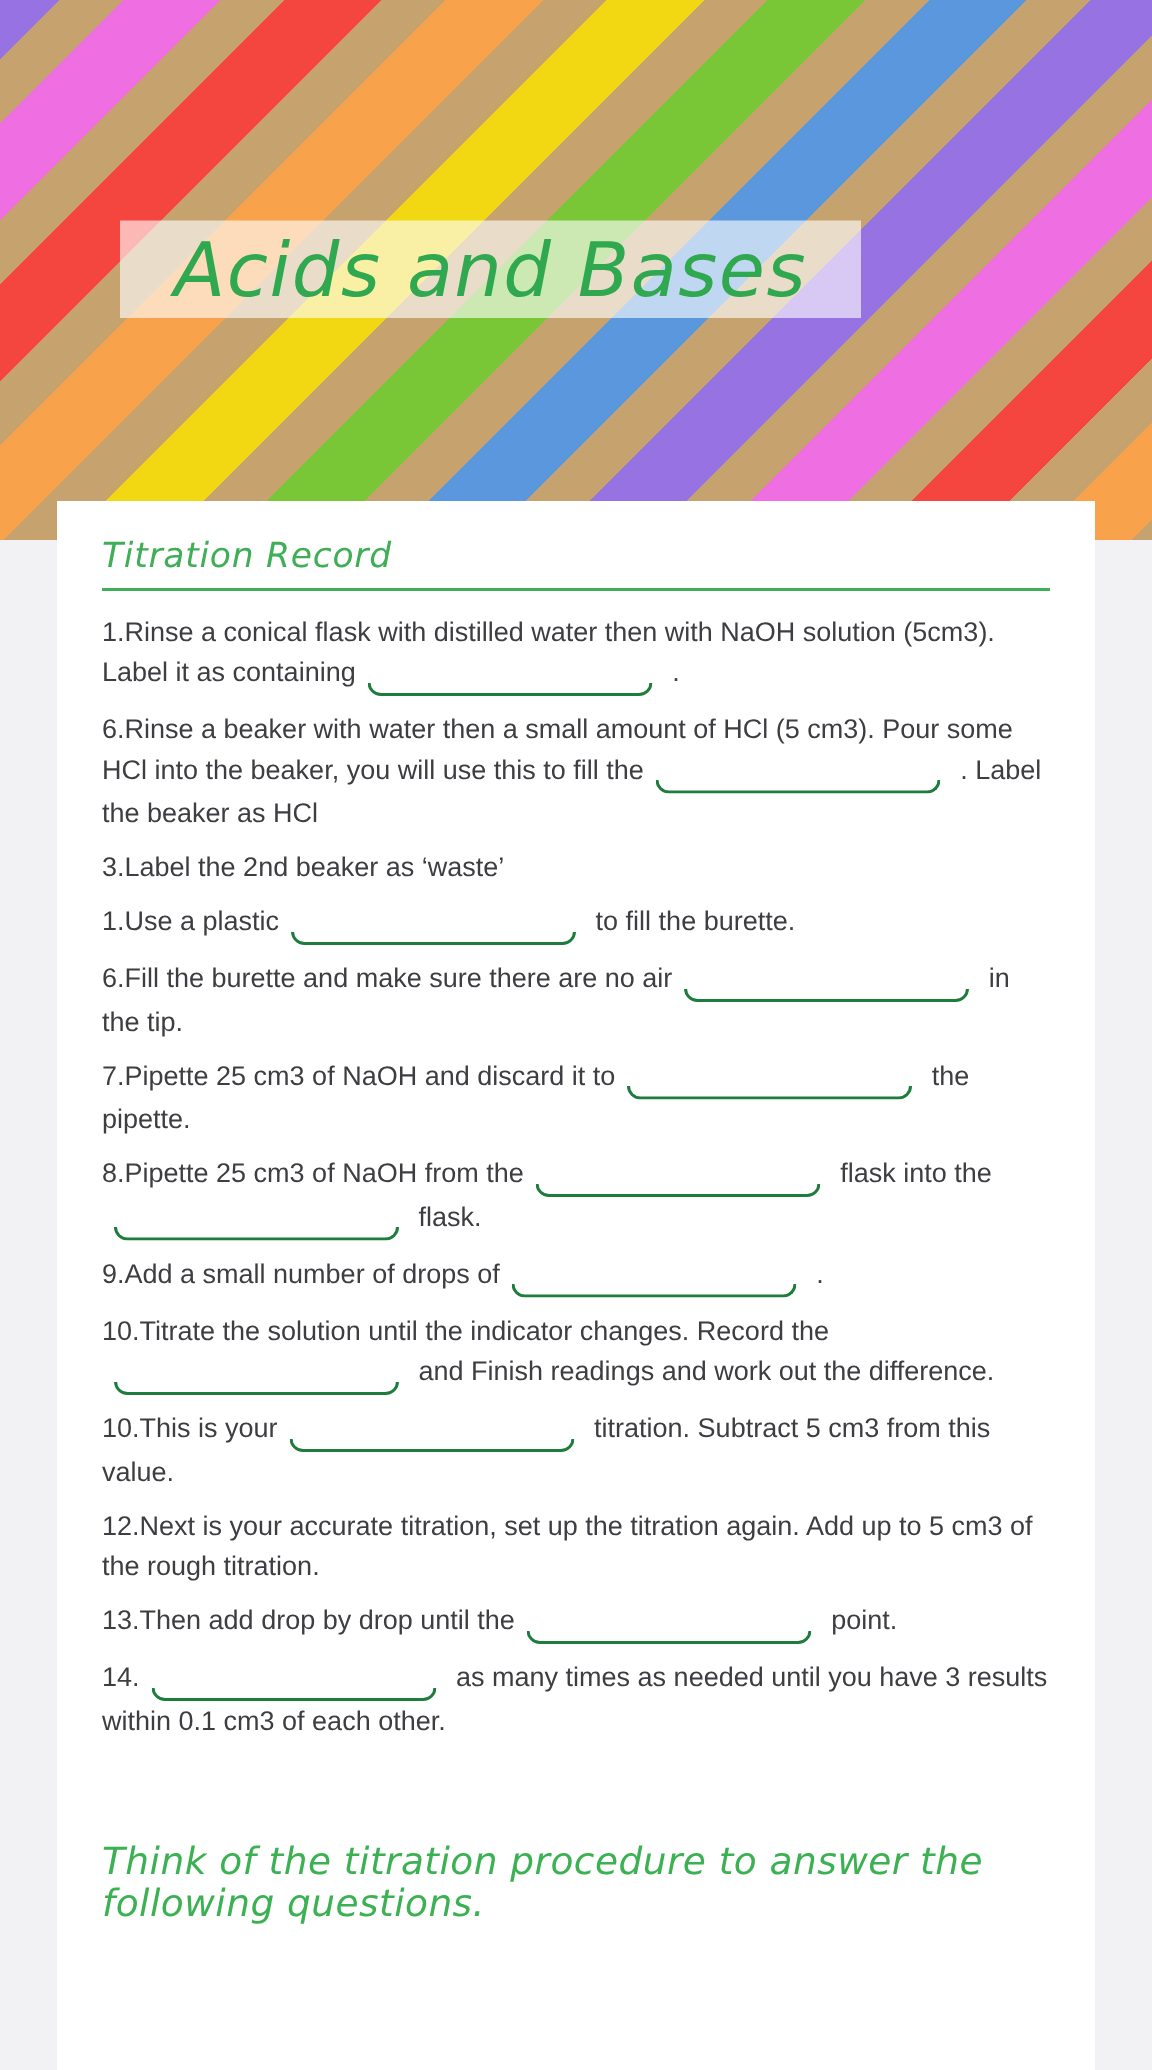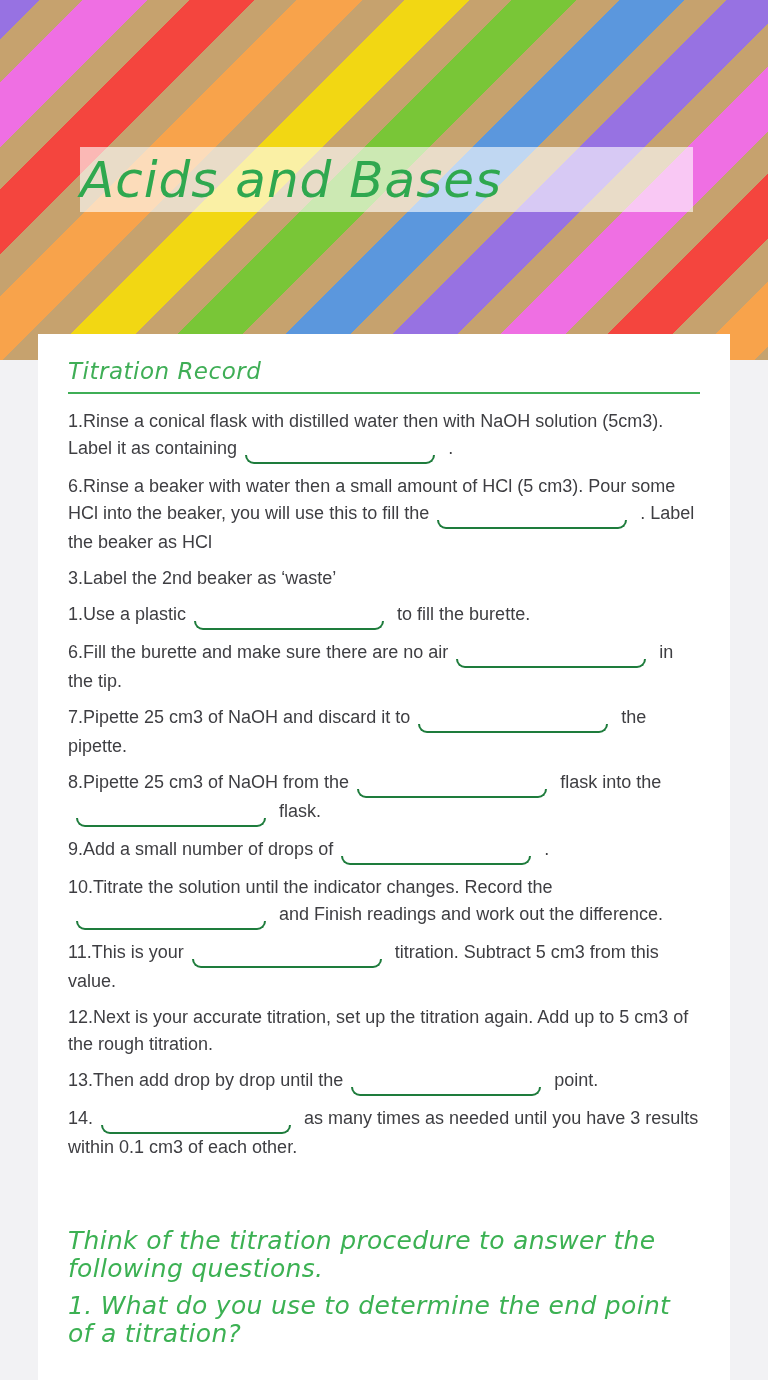--- a/index.html
+++ b/index.html
@@ -38,26 +38,26 @@
       var(--stripe-green)   362px 408px,
       transparent           408px 438px,
       var(--stripe-blue)    438px 484px,
       transparent           484px 514px,
       var(--stripe-violet)  514px 532px);
   }
   .title-banner {
     position: absolute;
     left: 80px;
     top: 147px;
-    width: 613px;
+    width: 494px;
     height: 65px;
     background: rgba(255,255,255,0.62);
     display: flex;
     align-items: center;
-    justify-content: flex-start;
+    justify-content: center;
   }
   .page-title {
     margin: 0;
     font-family: "DejaVu Sans", sans-serif;
     font-style: italic;
     font-weight: 500;
     font-size: 50px;
     letter-spacing: 1px;
     color: var(--title-green, #2fa84f);
     white-space: nowrap;
@@ -147,26 +147,25 @@
     <p class="step"><span>6.Fill the burette and make sure there are no air</span><span class="blank"></span><span> in the tip.</span></p>
 
     <p class="step"><span>7.Pipette 25 cm3 of NaOH and discard it to</span><span class="blank"></span><span> the pipette.</span></p>
 
     <p class="step"><span>8.Pipette 25 cm3 of NaOH from the</span><span class="blank"></span><span> flask into the</span><span class="blank"></span><span> flask.</span></p>
 
     <p class="step"><span>9.Add a small number of drops of</span><span class="blank"></span><span> .</span></p>
 
     <p class="step"><span>10.Titrate the solution until the indicator changes. Record the</span><span class="blank"></span><span> and Finish readings and work out the difference.</span></p>
 
-    <p class="step"><span>11.This is your</span><span class="blank"></span><span> titration. Subtract 5 cm3 from this value.</span></p>
+    <p class="step"><span>10.This is your</span><span class="blank"></span><span> titration. Subtract 5 cm3 from this value.</span></p>
 
     <p class="step"><span>12.Next is your accurate titration, set up the titration again. Add up to 5 cm3 of the rough titration.</span></p>
 
     <p class="step"><span>13.Then add drop by drop until the</span><span class="blank"></span><span> point.</span></p>
 
     <p class="step"><span>14.</span><span class="blank"></span><span> as many times as needed until you have 3 results within 0.1 cm3 of each other.</span></p>
 
     <p class="footer-script footer-intro">Think of the titration procedure to answer the following questions.</p>
-    <p class="footer-script footer-question">1. What do you use to determine the end point of a titration?</p>
 
   </div>
 
 </div>
 
 </body></html>

